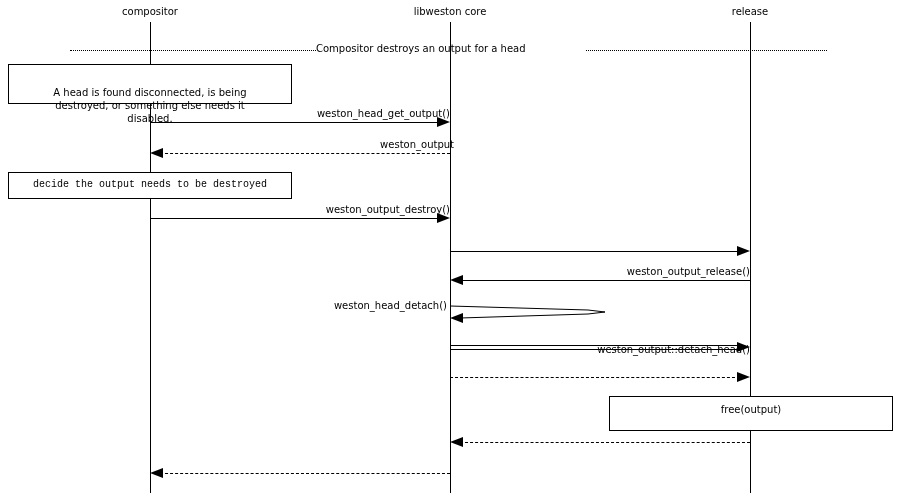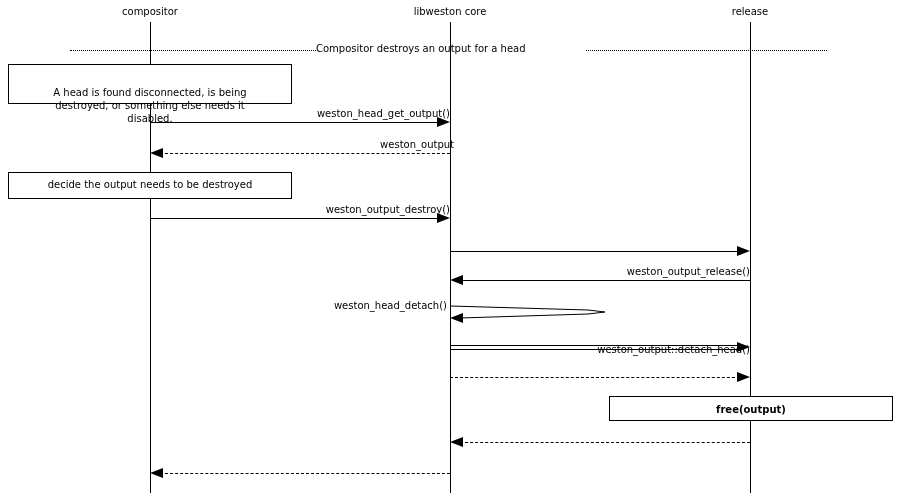--- a/index.html
+++ b/index.html
@@ -45,21 +45,21 @@
   </div>
 
   <div class="msg-label" style="left:150px;width:300px;top:108px;">weston_head_get_output()</div>
   <div class="solid-line" style="left:150px;top:122px;width:290px;"></div>
   <div class="arr-r" style="left:437px;top:117px;"></div>
 
   <div class="msg-label" style="left:154px;width:300px;top:139px;">weston_output</div>
   <div class="dashed-line" style="left:160px;top:153px;width:290px;"></div>
   <div class="arr-l" style="left:150px;top:148px;"></div>
 
-  <div class="note-box" style="left:8px;top:172px;width:284px;height:27px;line-height:24px;">
+  <div class="note-box" style="left:8px;top:172px;width:284px;height:27px;line-height:24px;font-family:Liberation Mono, monospace;">
     <div>decide the output needs to be destroyed</div>
   </div>
 
   <div class="msg-label" style="left:150px;width:300px;top:204px;">weston_output_destroy()</div>
   <div class="solid-line" style="left:150px;top:218px;width:290px;"></div>
   <div class="arr-r" style="left:437px;top:213px;"></div>
 
   <div class="solid-line" style="left:450px;top:251px;width:290px;"></div>
   <div class="arr-r" style="left:737px;top:246px;"></div>
 
@@ -74,21 +74,21 @@
   <div class="arr-l" style="left:450px;top:313px;"></div>
 
   <div class="msg-label" style="left:450px;width:300px;top:332px;margin-top:12px;">weston_output::detach_head()</div>
   <div class="solid-line" style="left:450px;top:345px;width:290px;"></div>
   <div class="solid-line" style="left:450px;top:349px;width:290px;"></div>
   <div class="arr-r" style="left:737px;top:342px;"></div>
 
   <div class="dashed-line" style="left:450px;top:377px;width:290px;"></div>
   <div class="arr-r" style="left:737px;top:372px;"></div>
 
-  <div class="note-box" style="left:609px;top:396px;width:284px;height:25px;line-height:25px;font-weight:bold;">
+  <div class="note-box" style="left:609px;top:396px;width:284px;height:35px;line-height:25px;">
     <div>free(output)</div>
   </div>
 
   <div class="dashed-line" style="left:460px;top:442px;width:290px;"></div>
   <div class="arr-l" style="left:450px;top:437px;"></div>
 
   <div class="dashed-line" style="left:160px;top:473px;width:290px;"></div>
   <div class="arr-l" style="left:150px;top:468px;"></div>
 
 </div>

